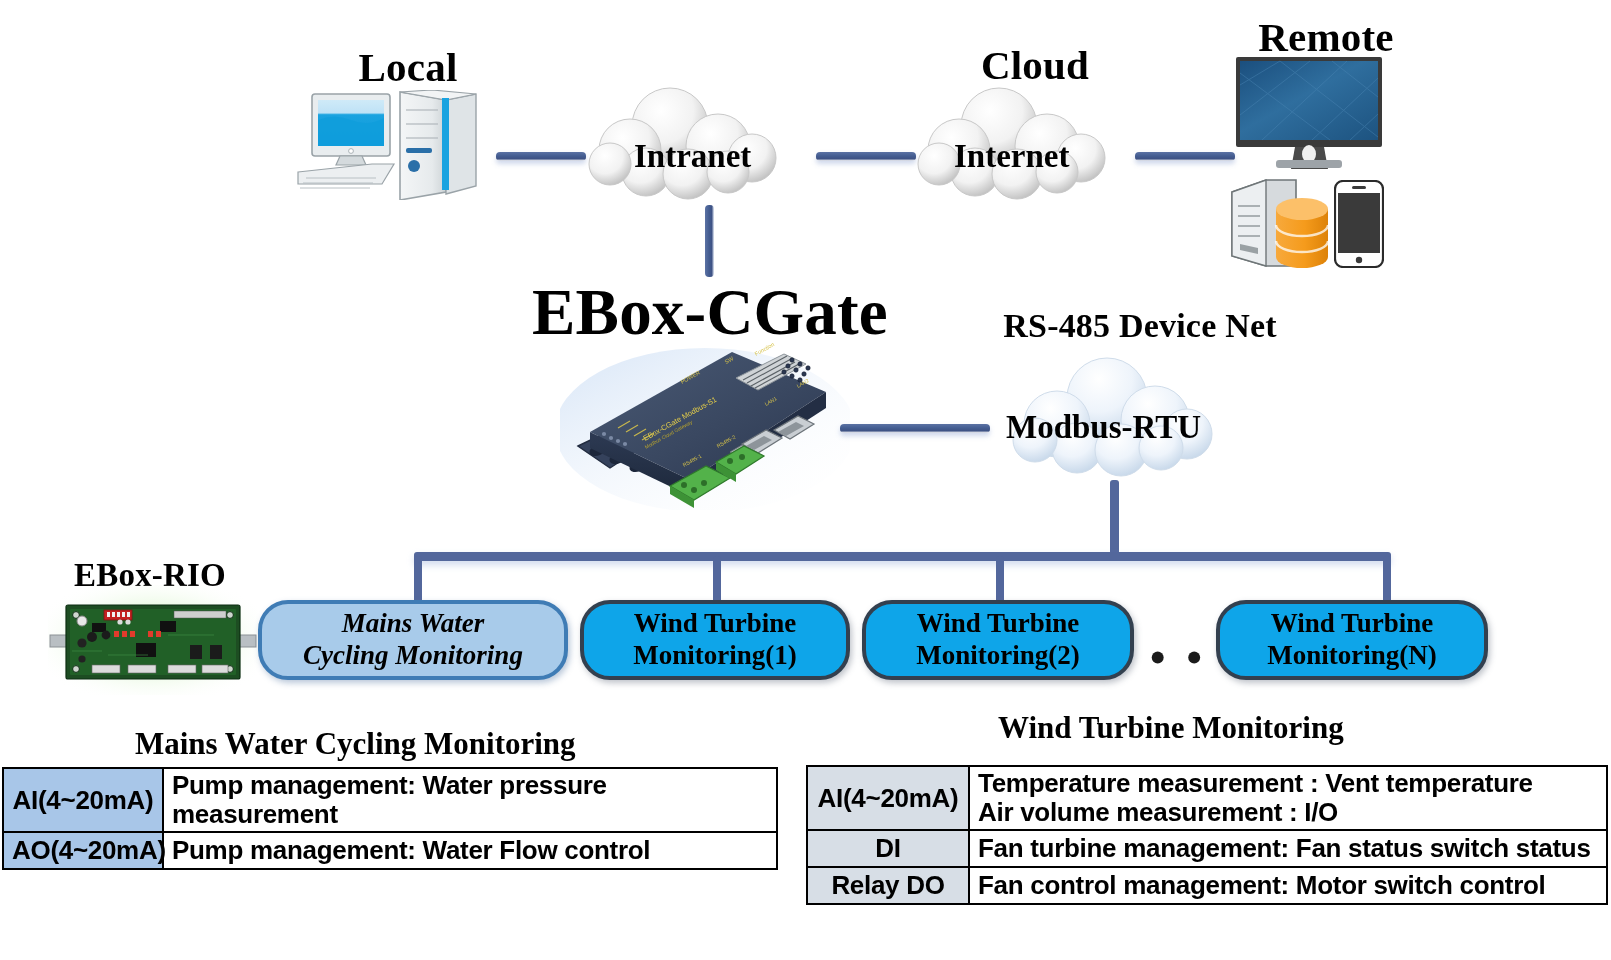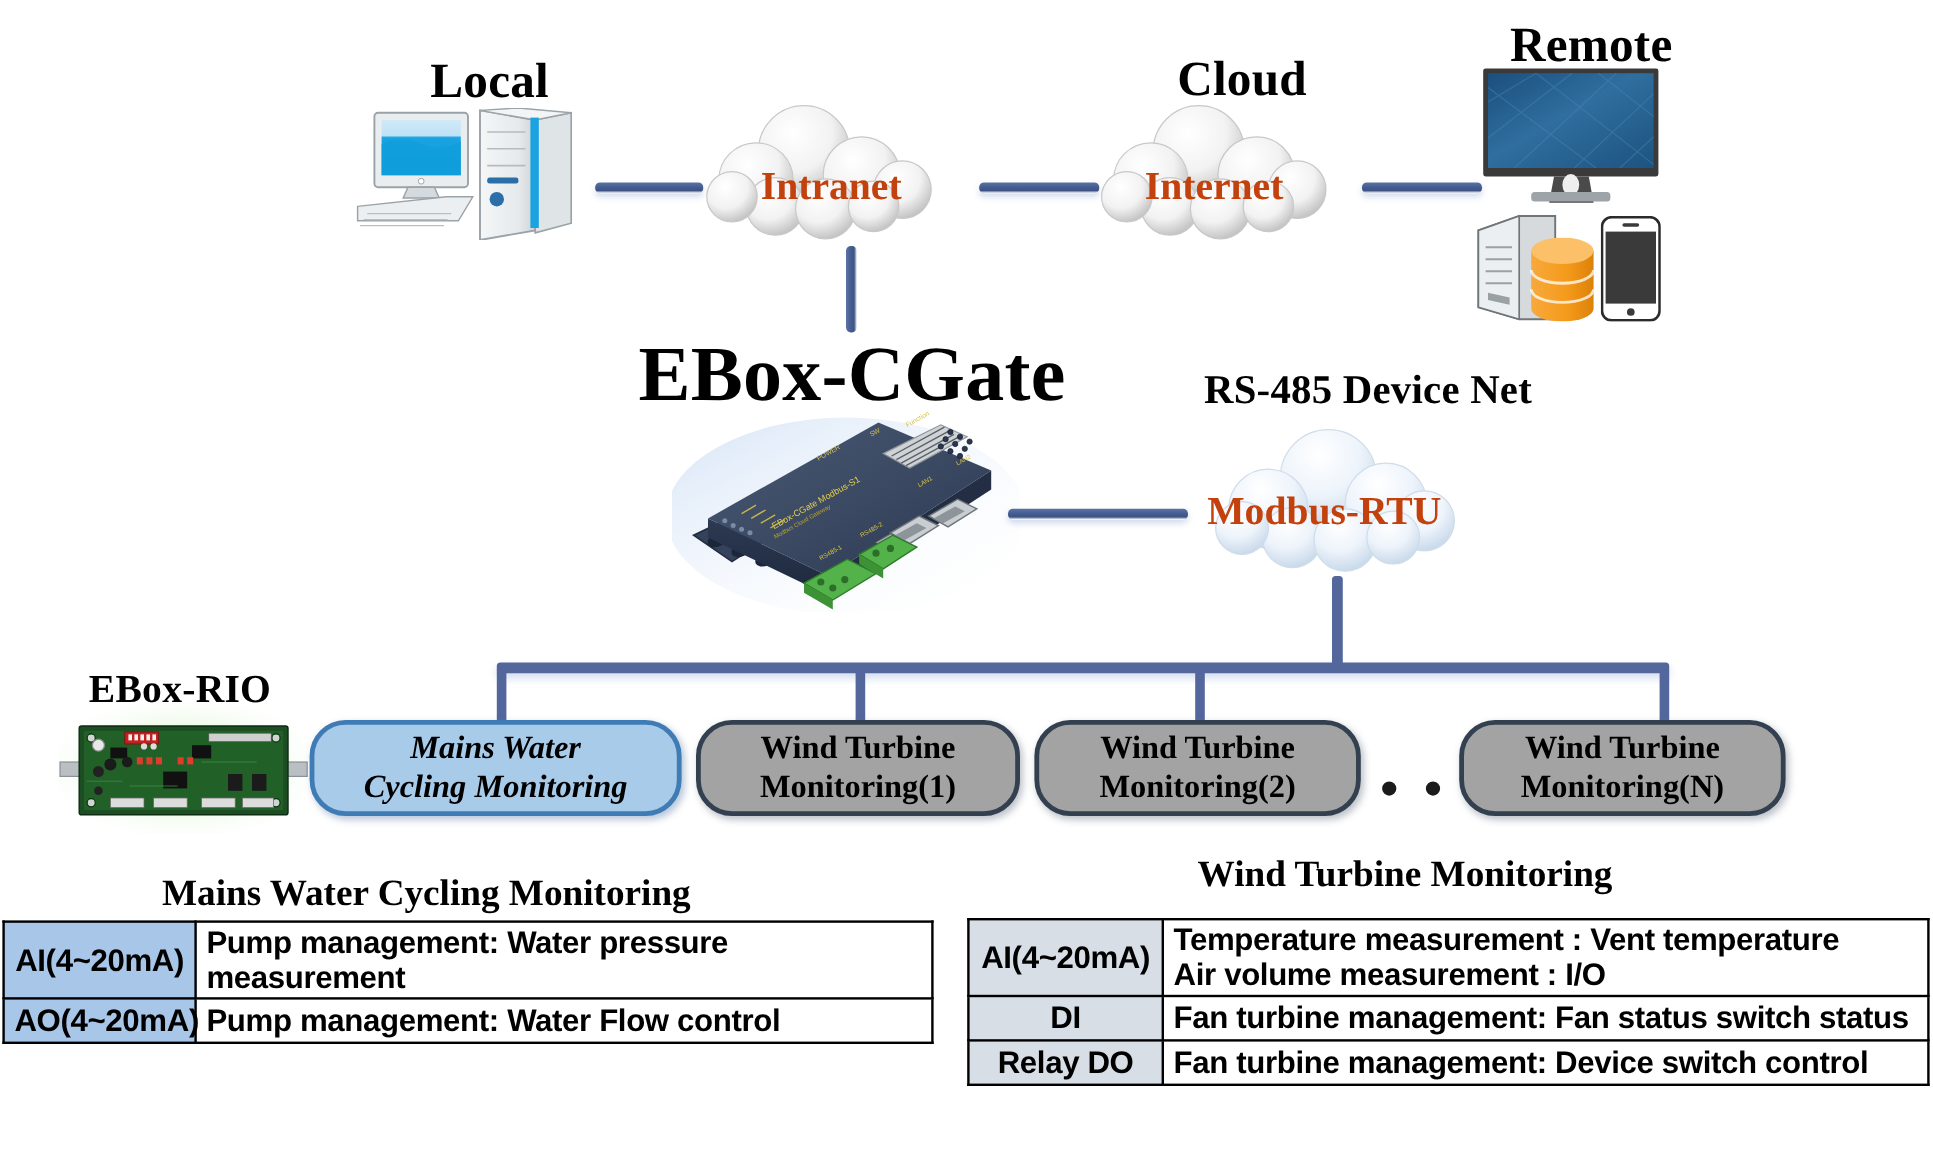--- a/index.html
+++ b/index.html
@@ -32,21 +32,21 @@
   .label-lan     { font-size: 41px; }
   .label-cloud   { font-size: 41px; }
   .label-remote  { font-size: 41px; }
   .label-cgate   { font-size: 65px; }
   .label-rs485   { font-size: 34px; }
   .label-rio     { font-size: 33px; }
   .cloud-text {
     font-family: "Liberation Serif", serif;
     font-weight: bold;
     font-size: 33px;
-    color: #c2410c;
+    color: #000000;
     white-space: nowrap;
   }
 
   
   .link-h {
     background: linear-gradient(to bottom,#5b72a4 0%, #445d91 45%, #3e5284 75%, #ffffff 100%);
     border-radius: 4px;
     box-shadow: 0 3px 5px rgba(120,145,200,.35);
   }
   .link-v {
@@ -81,21 +81,21 @@
     line-height: 1.18;
     color: #000000;
     box-sizing: border-box;
   }
   .node-blue {
     background: #a8cbea;
     border: 4px solid #3f7cb5;
     box-shadow: 2px 3px 6px rgba(100,130,170,.45);
   }
   .node-grey {
-    background: #a3a3a3;
+    background: #0ea5e9;
     border: 4px solid #33404f;
     box-shadow: 2px 3px 6px rgba(110,120,135,.45);
   }
   .ellipsis {
     position: absolute;
     font-family: "Liberation Serif", serif;
     font-weight: bold;
     font-size: 44px;
     color: #1b1b1b;
     letter-spacing: 5px;
@@ -572,18 +572,18 @@
         <td class="key">AI(4~20mA)</td>
         <td class="val">Temperature measurement : Vent temperature
 Air volume measurement : I/O</td>
       </tr>
       <tr>
         <td class="key">DI</td>
         <td class="val">Fan turbine management: Fan status switch status</td>
       </tr>
       <tr>
         <td class="key">Relay DO</td>
-        <td class="val">Fan turbine management: Device switch control</td>
+        <td class="val">Fan control management: Motor switch control</td>
       </tr>
     </tbody>
   </table>
 
 </div>
 
 </body></html>

